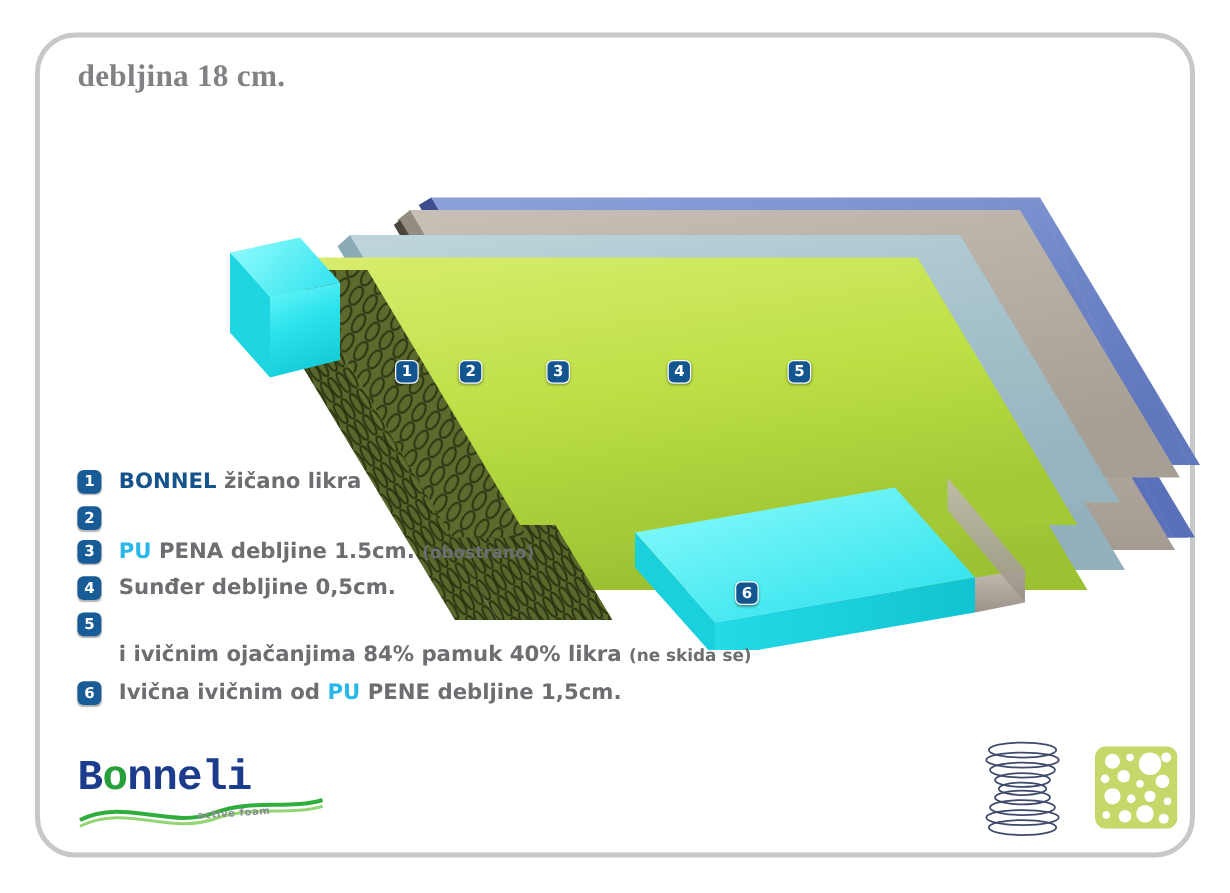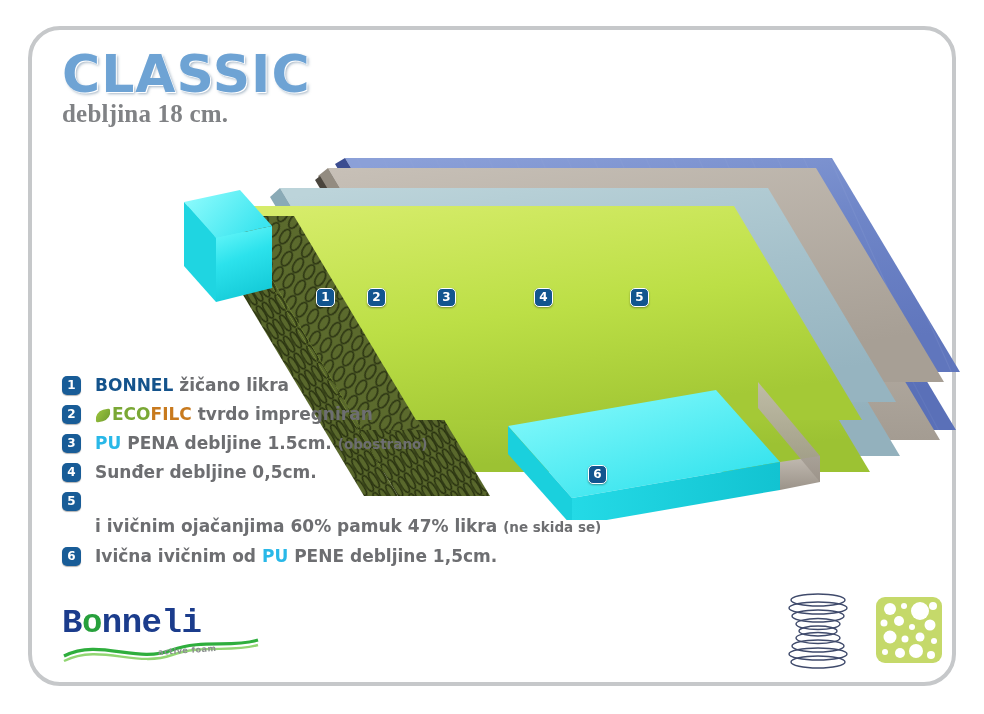--- a/index.html
+++ b/index.html
@@ -126,21 +126,20 @@
   .footer-icons { position: absolute; left: 782px; top: 590px; display: flex; gap: 22px; align-items: center; }
   .spring-icon { width: 72px; height: 80px; }
   .foam-icon { width: 66px; height: 66px; }
 </style>
 </head>
 <body>
 
 <div class="page-frame"></div>
 
 <div class="title-block">
-  <div class="product-title">CLASSIC</div>
   <div class="product-subtitle">debljina 18 cm.</div>
 </div>
 
 <div class="mattress-figure">
   <svg width="800" height="390" viewBox="0 0 800 390">
     <defs>
       <linearGradient id="gCover" x1="0" y1="0" x2="0.3" y2="1">
         <stop offset="0%" stop-color="#8fa2d6"></stop>
         <stop offset="45%" stop-color="#6f85c7"></stop>
         <stop offset="100%" stop-color="#5a70b8"></stop>
@@ -453,42 +452,39 @@
 
   <div class="legend-row">
     <div class="legend-badge">1</div>
     <div class="legend-text">
       <span class="kw-bonnel">BONNEL</span><span> žičano likra</span>
     </div>
   </div>
 
   <div class="legend-row">
     <div class="legend-badge">2</div>
-    <div class="legend-text">
-      <span class="leaf-icon"></span><span class="kw-eco">ECO</span><span class="kw-filc">FILC</span><span> tvrdo impregniran</span>
-    </div>
   </div>
 
   <div class="legend-row">
     <div class="legend-badge">3</div>
     <div class="legend-text">
       <span class="kw-pu">PU</span><span> PENA debljine 1.5cm. </span><span class="small-note">(obostrano)</span>
     </div>
   </div>
 
   <div class="legend-row">
     <div class="legend-badge">4</div>
     <div class="legend-text">Sunđer debljine 0,5cm.</div>
   </div>
 
   <div class="legend-row row-5">
     <div class="legend-badge">5</div>
     <div class="legend-text">
       <br>
-      <span>i ivičnim ojačanjima 60% pamuk 47% likra </span><span class="small-note">(ne skida se)</span>
+      <span>i ivičnim ojačanjima 84% pamuk 40% likra </span><span class="small-note">(ne skida se)</span>
     </div>
   </div>
 
   <div class="legend-row">
     <div class="legend-badge">6</div>
     <div class="legend-text">
       <span>Ivična ivičnim od </span><span class="kw-pu">PU</span><span> PENE debljine 1,5cm.</span>
     </div>
   </div>
 

